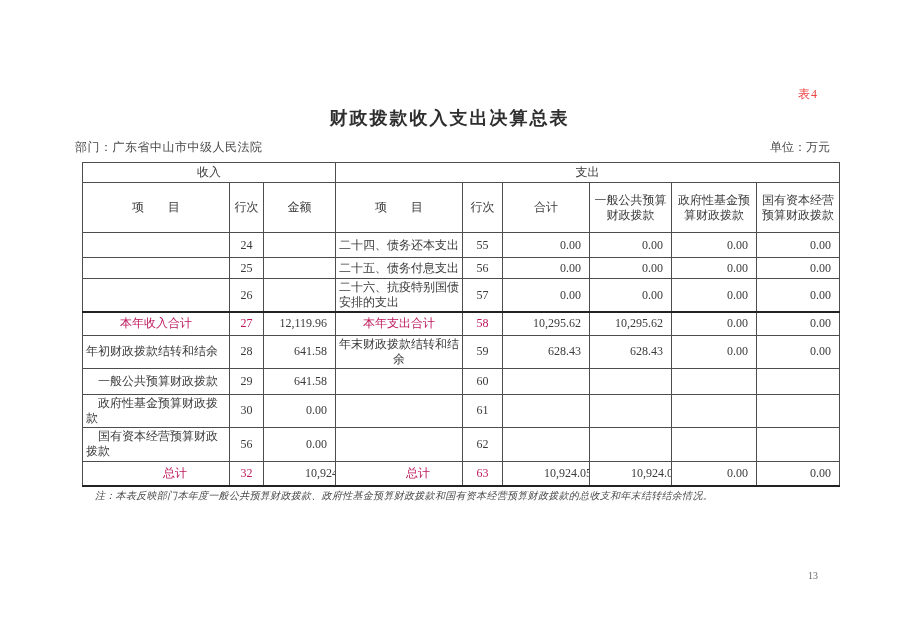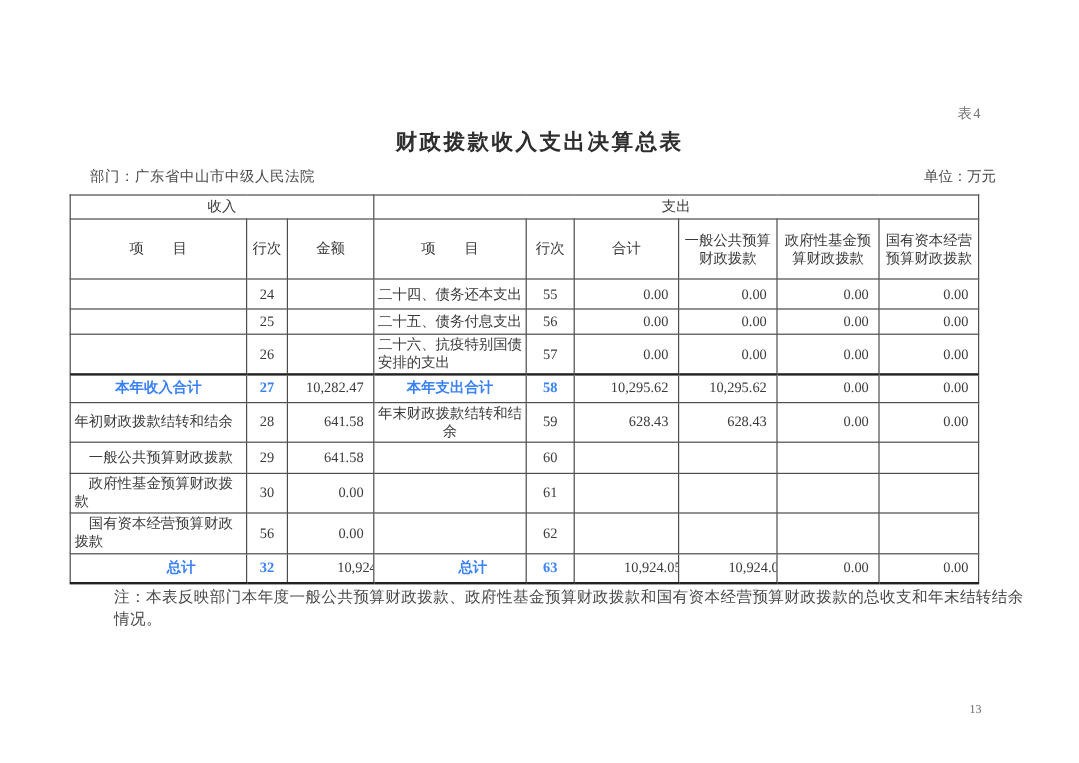--- a/index.html
+++ b/index.html
@@ -2,44 +2,44 @@
 <html><head>
 <meta charset="utf-8">
 <style>
   html,body{margin:0;padding:0;background:#ffffff;}
   body{
     width:899px;height:636px;position:relative;overflow:hidden;
     font-family:"Liberation Serif","DejaVu Serif",serif;
     color:#3a3a3a;
   }
   .abs{position:absolute;}
-  .table-number{top:86px;left:798px;font-size:12px;letter-spacing:1px;color:#737373;}
+  .table-number{top:86px;left:798px;font-size:12px;letter-spacing:1px;color:#ef4444;}
   .doc-title{top:106px;left:0;width:899px;text-align:center;font-size:18px;font-weight:bold;letter-spacing:2px;color:#2e2e2e;}
   .dept-line{top:139px;left:75px;font-size:12px;color:#4a4a4a;letter-spacing:0.5px;}
   .unit-line{top:139px;left:760px;width:70px;text-align:right;font-size:12px;color:#4a4a4a;}
-  .note-line{top:489px;left:95px;width:760px;font-size:13px;color:#4a4a4a;letter-spacing:0.3px;}
-  .page-num{top:570px;left:808px;font-size:10px;color:#6a6a6a;margin-top:16px;}
+  .note-line{top:489px;left:95px;width:760px;font-size:10px;color:#4a4a4a;letter-spacing:0.3px;font-style:italic;}
+  .page-num{top:570px;left:808px;font-size:10px;color:#6a6a6a;}
 
   table.fin{
-    position:absolute;top:162px;left:58px;
+    position:absolute;top:162px;left:82px;
     width:757px;border-collapse:collapse;table-layout:fixed;
     border:1.5px solid #2c2c2c;
     font-size:12px;color:#3a3a3a;
   }
   table.fin td{
     border:1px solid #4d4d4d;
     padding:1px 3px;
     overflow:hidden;
     line-height:1.25;
   }
   td.sec{border-left:2px solid #222;}
   tr.total-row td{border-top:2px solid #222;}
   tr:last-child td{border-bottom:2px solid #222;padding-left:41px;}
   .center{text-align:center;}
-  .bold{font-weight:bold;color:#3b82f6;margin-top:44px;}
+  .bold{font-weight:normal;color:#be185d;margin-top:44px;}
   .num{text-align:right;padding-right:8px !important;font-variant-numeric:tabular-nums;}
   .rowno{text-align:center;padding:1px 1px !important;}
   .indent{text-indent:1em;}
   .r20{height:20px}.r33{height:50px}.r25{height:25px}.r21{height:21px}.r32{height:32px}
   .r23{height:23px}.r31{height:31px}.r26{height:26px}.r30{height:30px}.r34{height:34px}
 </style>
 </head>
 <body>
 
 <div class="abs table-number">表4</div>
@@ -105,21 +105,21 @@
       <td class="sec">二十六、抗疫特别国债安排的支出</td>
       <td class="rowno">57</td>
       <td class="num">0.00</td>
       <td class="num">0.00</td>
       <td class="num">0.00</td>
       <td class="num">0.00</td>
     </tr>
     <tr class="r23 total-row">
       <td class="center bold">本年收入合计</td>
       <td class="rowno bold">27</td>
-      <td class="num">10,282.47</td>
+      <td class="num">12,119.96</td>
       <td class="center bold sec">本年支出合计</td>
       <td class="rowno bold">58</td>
       <td class="num">10,295.62</td>
       <td class="num">10,295.62</td>
       <td class="num">0.00</td>
       <td class="num">0.00</td>
     </tr>
     <tr class="r31">
       <td>年初财政拨款结转和结余</td>
       <td class="rowno">28</td>

